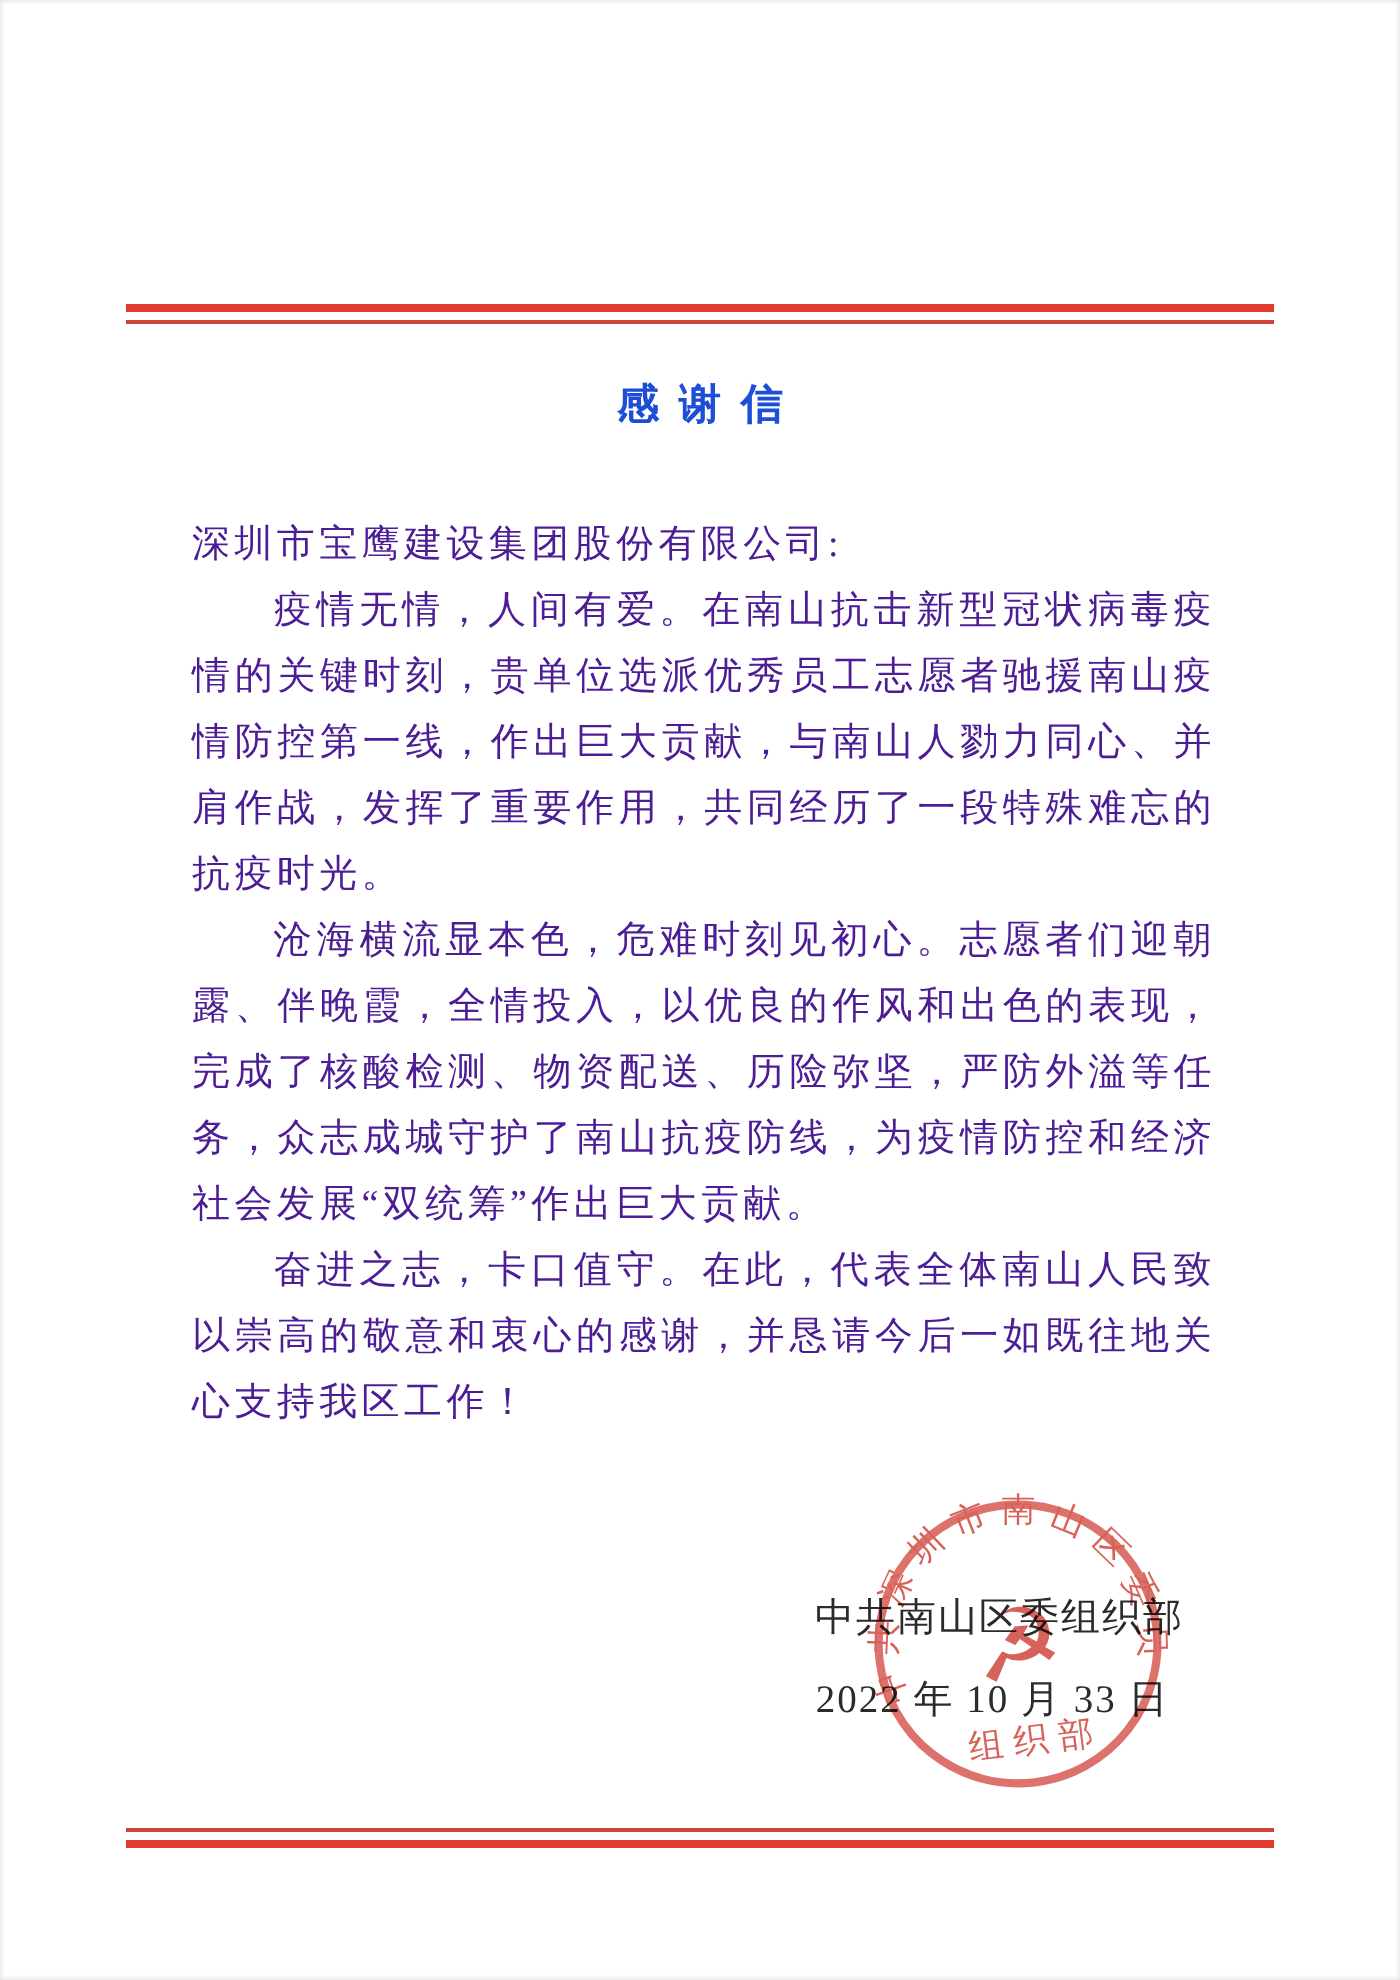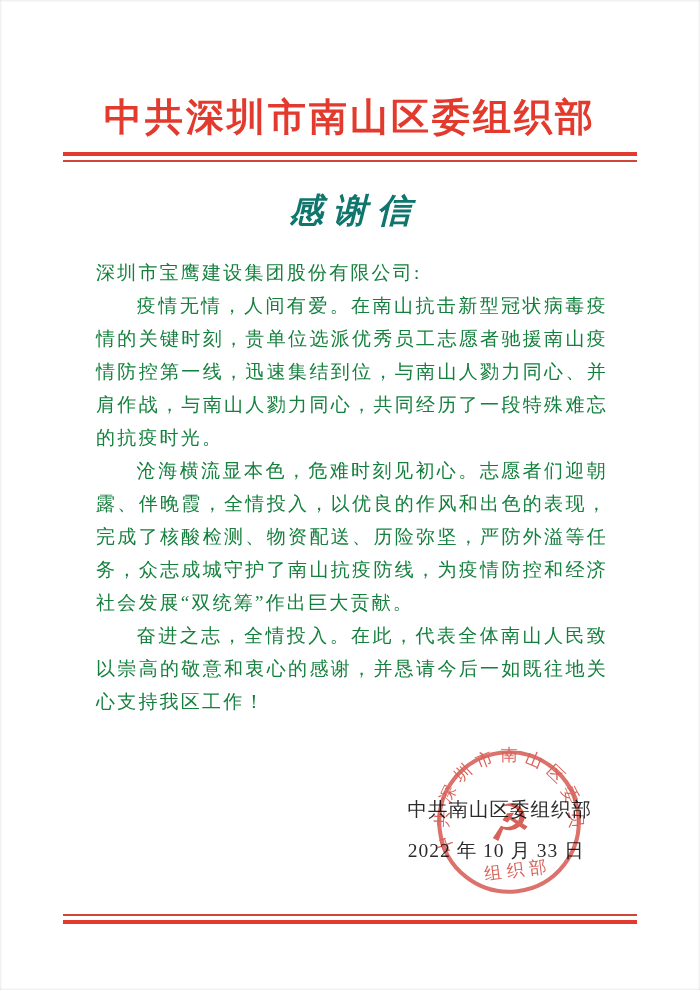--- a/index.html
+++ b/index.html
@@ -29,34 +29,33 @@
   .rule-top-thick  { top: 152px; height: 4px;  background: #e23a2c; }
   .rule-top-thin   { top: 160px; height: 2px;  background: #d04538; }
   .rule-bottom-thin  { top: 914px; height: 2px; background: #d04538; }
   .rule-bottom-thick { top: 920px; height: 4px; background: #e23a2c; }
 
   
   .letter-title {
     position: absolute;
     top: 188px; left: 0; right: 0;
     text-align: center;
-    color: #0f766e;
-    font-size: 34px;
+    color: #1d4ed8;
+    font-size: 21px;
     font-weight: bold;
     letter-spacing: 10px;
     text-indent: 10px; 
-    font-style: italic;
   }
 
   
   .letter-body {
     position: absolute;
     top: 256px; left: 96px;
     width: 512px;
-    color: #15803d;
+    color: #4c1d95;
     font-size: 19px;
     line-height: 33px;
     letter-spacing: 2.2px;
     text-align: justify;
     text-justify: inter-character;
   }
   .letter-body .recipient { margin: 0; }
   .letter-body p { margin: 0; text-indent: 2.15em; }
 
   
@@ -84,32 +83,31 @@
   }
   .stamp svg { width: 100%; height: 100%; }
   .stamp text { fill: #cf3f35; }
   .stamp .emblem { font-family: "DejaVu Sans", sans-serif; }
 </style>
 </head>
 <body>
 
 <div class="page">
 
-  <div class="letterhead">中共深圳市南山区委组织部</div>
 
   <div class="rule rule-top-thick"></div>
   <div class="rule rule-top-thin"></div>
 
   <div class="letter-title">感谢信</div>
 
   <div class="letter-body">
     <div class="recipient">深圳市宝鹰建设集团股份有限公司:</div>
-    <p>疫情无情，人间有爱。在南山抗击新型冠状病毒疫情的关键时刻，贵单位选派优秀员工志愿者驰援南山疫情防控第一线，迅速集结到位，与南山人勠力同心、并肩作战，与南山人勠力同心，共同经历了一段特殊难忘的抗疫时光。</p>
+    <p>疫情无情，人间有爱。在南山抗击新型冠状病毒疫情的关键时刻，贵单位选派优秀员工志愿者驰援南山疫情防控第一线，作出巨大贡献，与南山人勠力同心、并肩作战，发挥了重要作用，共同经历了一段特殊难忘的抗疫时光。</p>
     <p>沧海横流显本色，危难时刻见初心。志愿者们迎朝露、伴晚霞，全情投入，以优良的作风和出色的表现，完成了核酸检测、物资配送、历险弥坚，严防外溢等任务，众志成城守护了南山抗疫防线，为疫情防控和经济社会发展“双统筹”作出巨大贡献。</p>
-    <p>奋进之志，全情投入。在此，代表全体南山人民致以崇高的敬意和衷心的感谢，并恳请今后一如既往地关心支持我区工作！</p>
+    <p>奋进之志，卡口值守。在此，代表全体南山人民致以崇高的敬意和衷心的感谢，并恳请今后一如既往地关心支持我区工作！</p>
   </div>
 
   <div class="signature">
     <div class="sig-org">中共南山区委组织部</div>
     <div class="sig-date">2022 年 10 月 33 日</div>
   </div>
 
   <div class="stamp">
     <svg viewBox="0 0 160 160" xmlns="http://www.w3.org/2000/svg">
       <defs>

